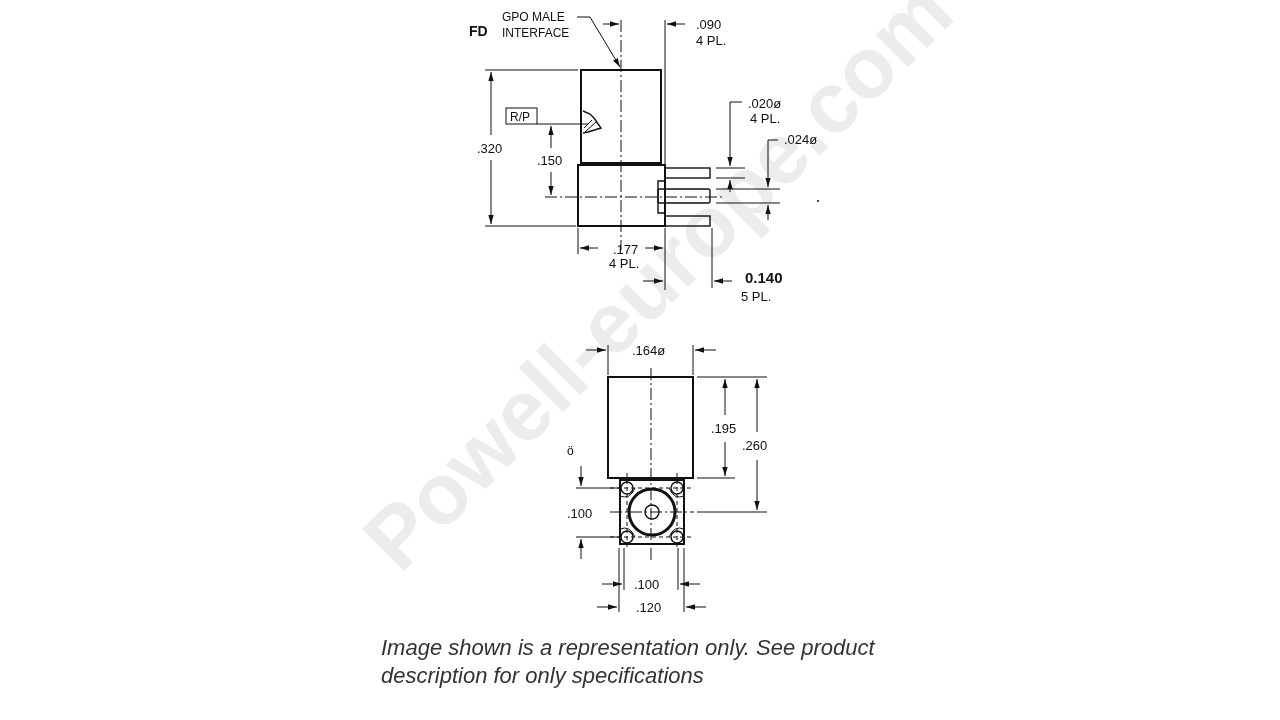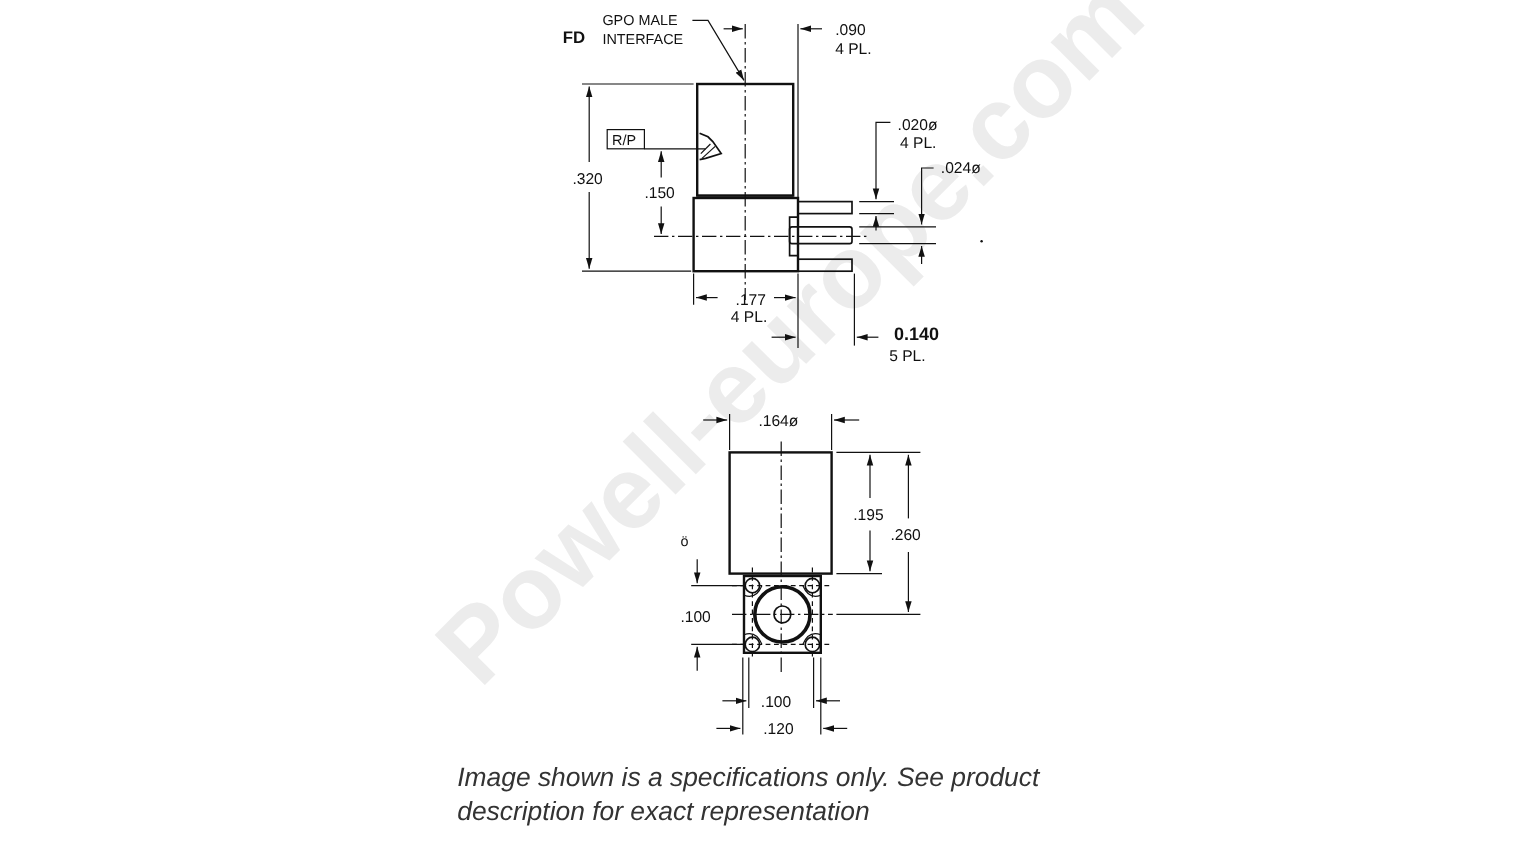--- a/index.html
+++ b/index.html
@@ -160,15 +160,15 @@
 
     <line class="thin" x1="619" y1="548" x2="619" y2="612"></line>
     <line class="thin" x1="684" y1="548" x2="684" y2="612"></line>
     <line class="thin" x1="597" y1="607" x2="617" y2="607" marker-end="url(#arr)"></line>
     <line class="thin" x1="706" y1="607" x2="686" y2="607" marker-end="url(#arr)"></line>
     <text class="dim-text" x="636" y="612">.120</text>
   </g>
 </svg>
 
 <div class="caption">
-  <div>Image shown is a specifications only. See product</div>
-  <div>description for exact representation</div>
+  <div>Image shown is a representation only. See product</div>
+  <div>description for only specifications</div>
 </div>
 
 </body></html>

